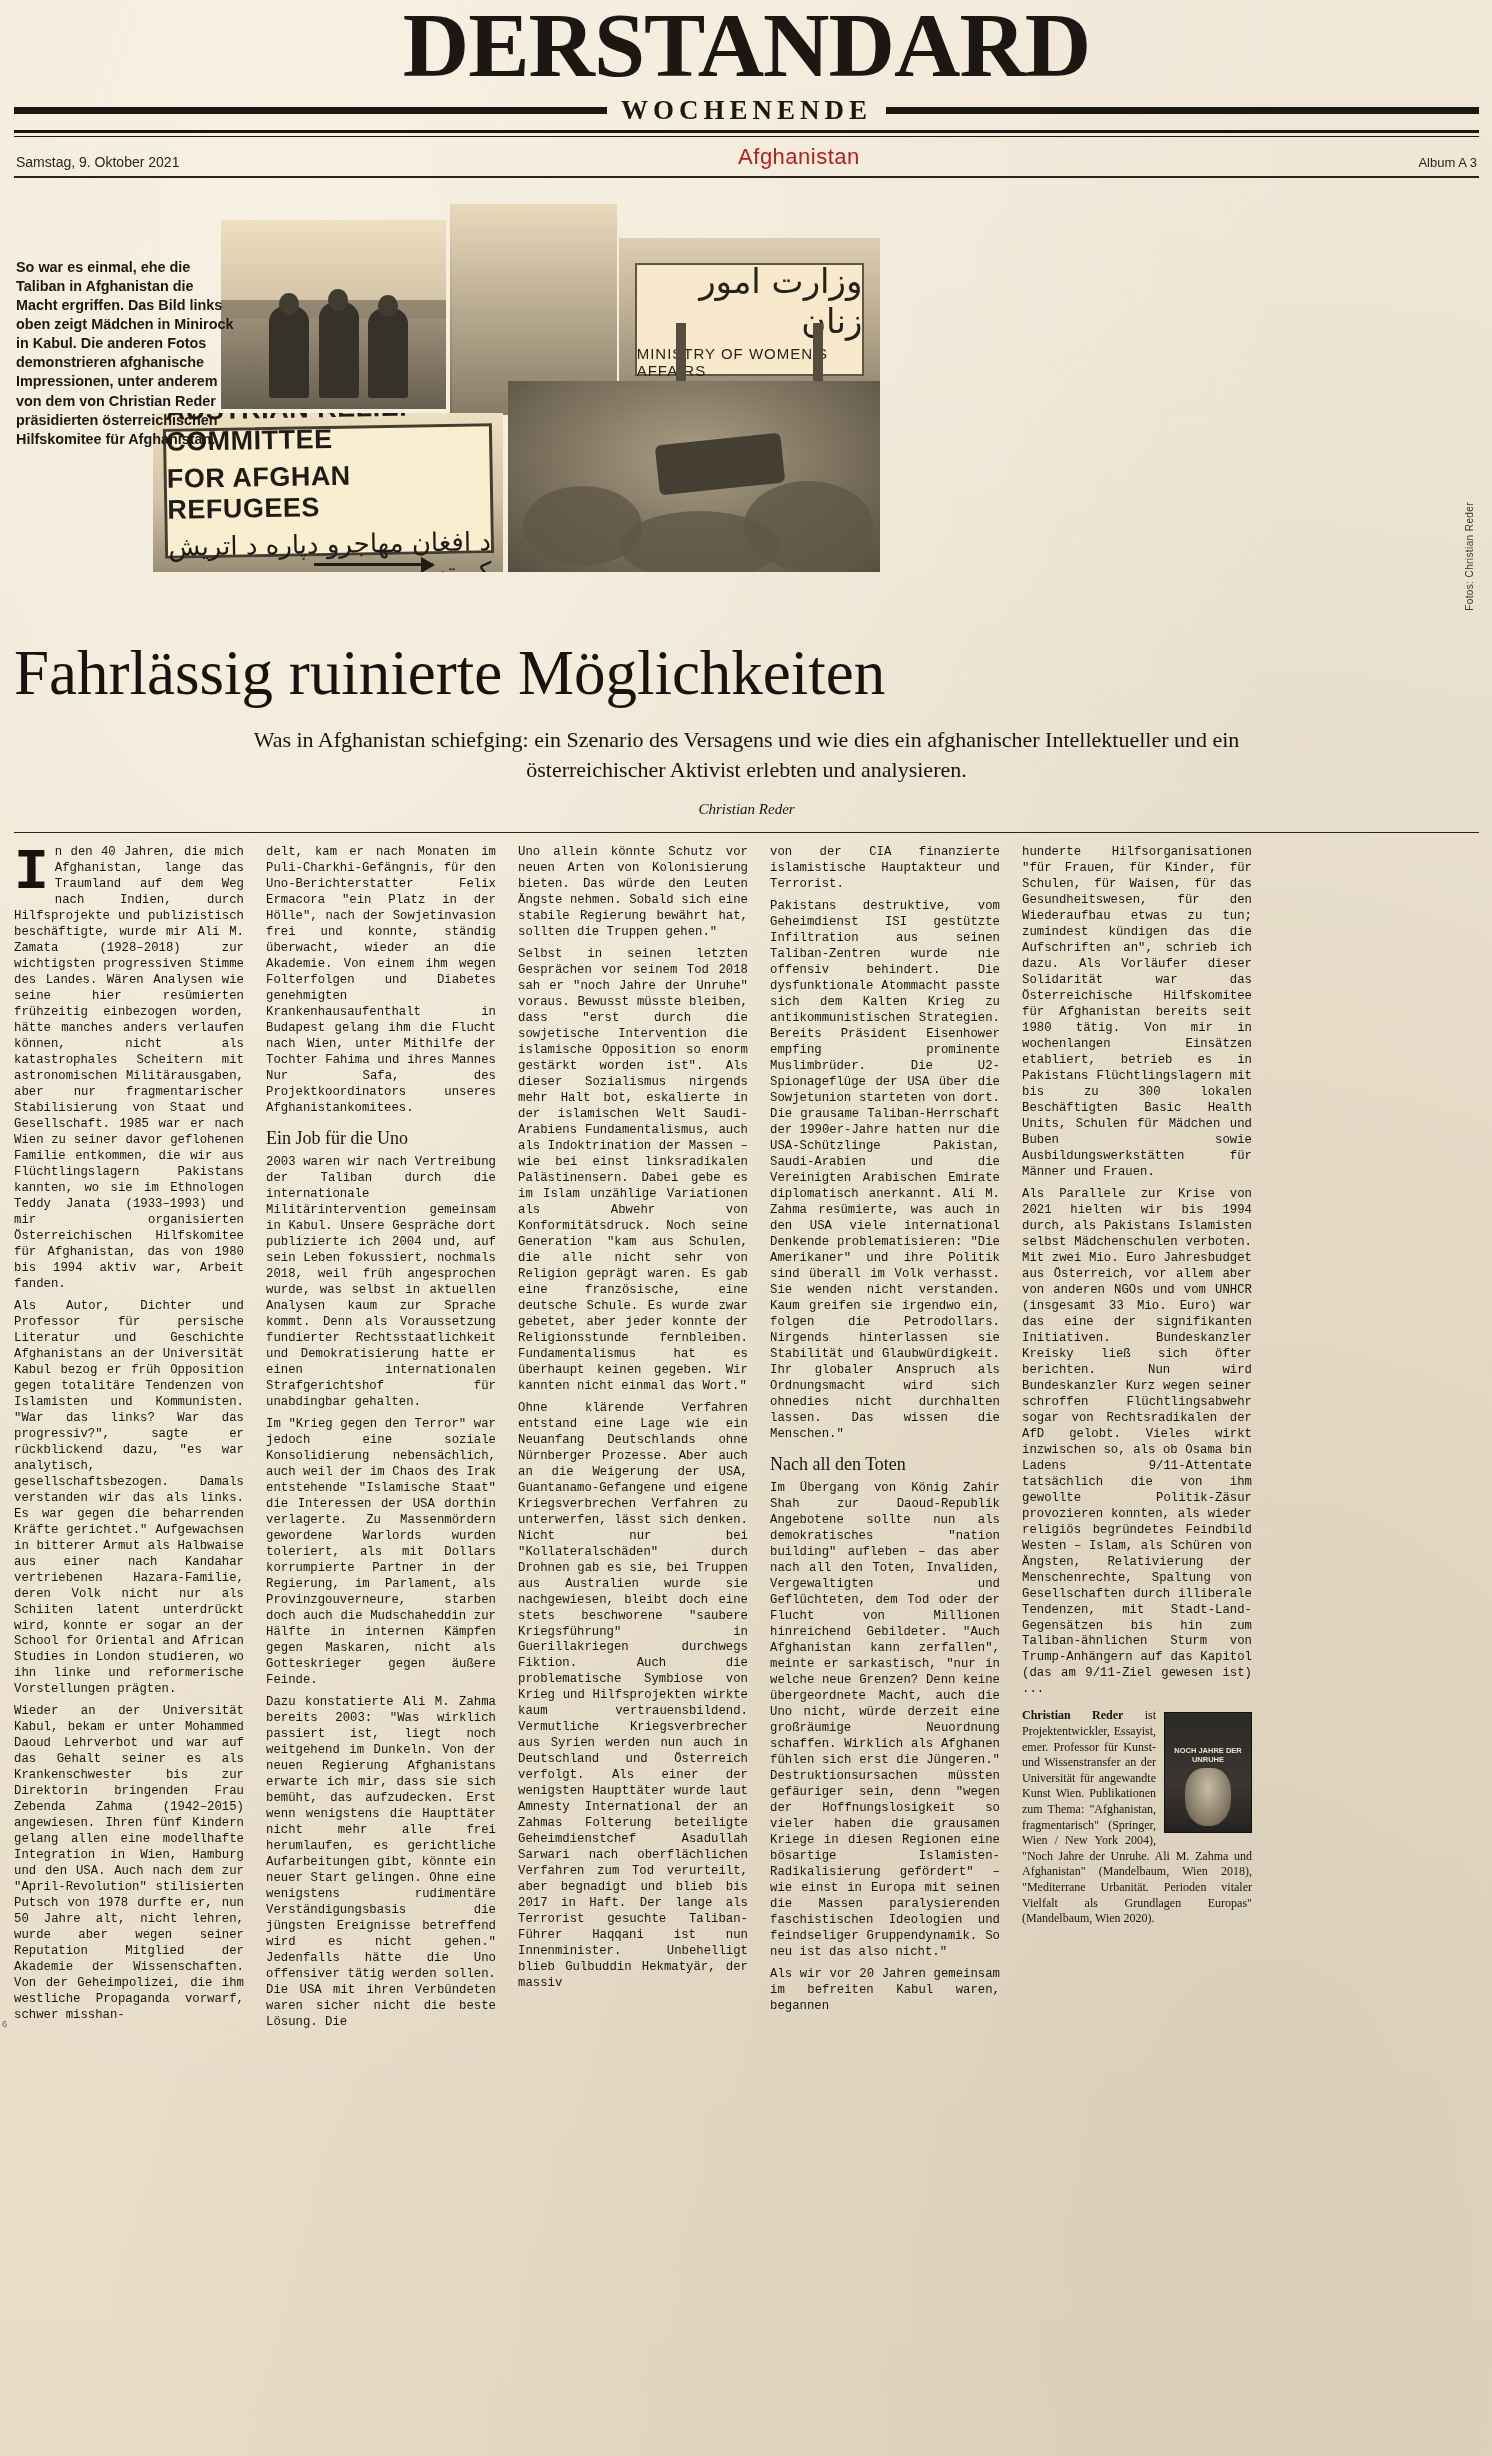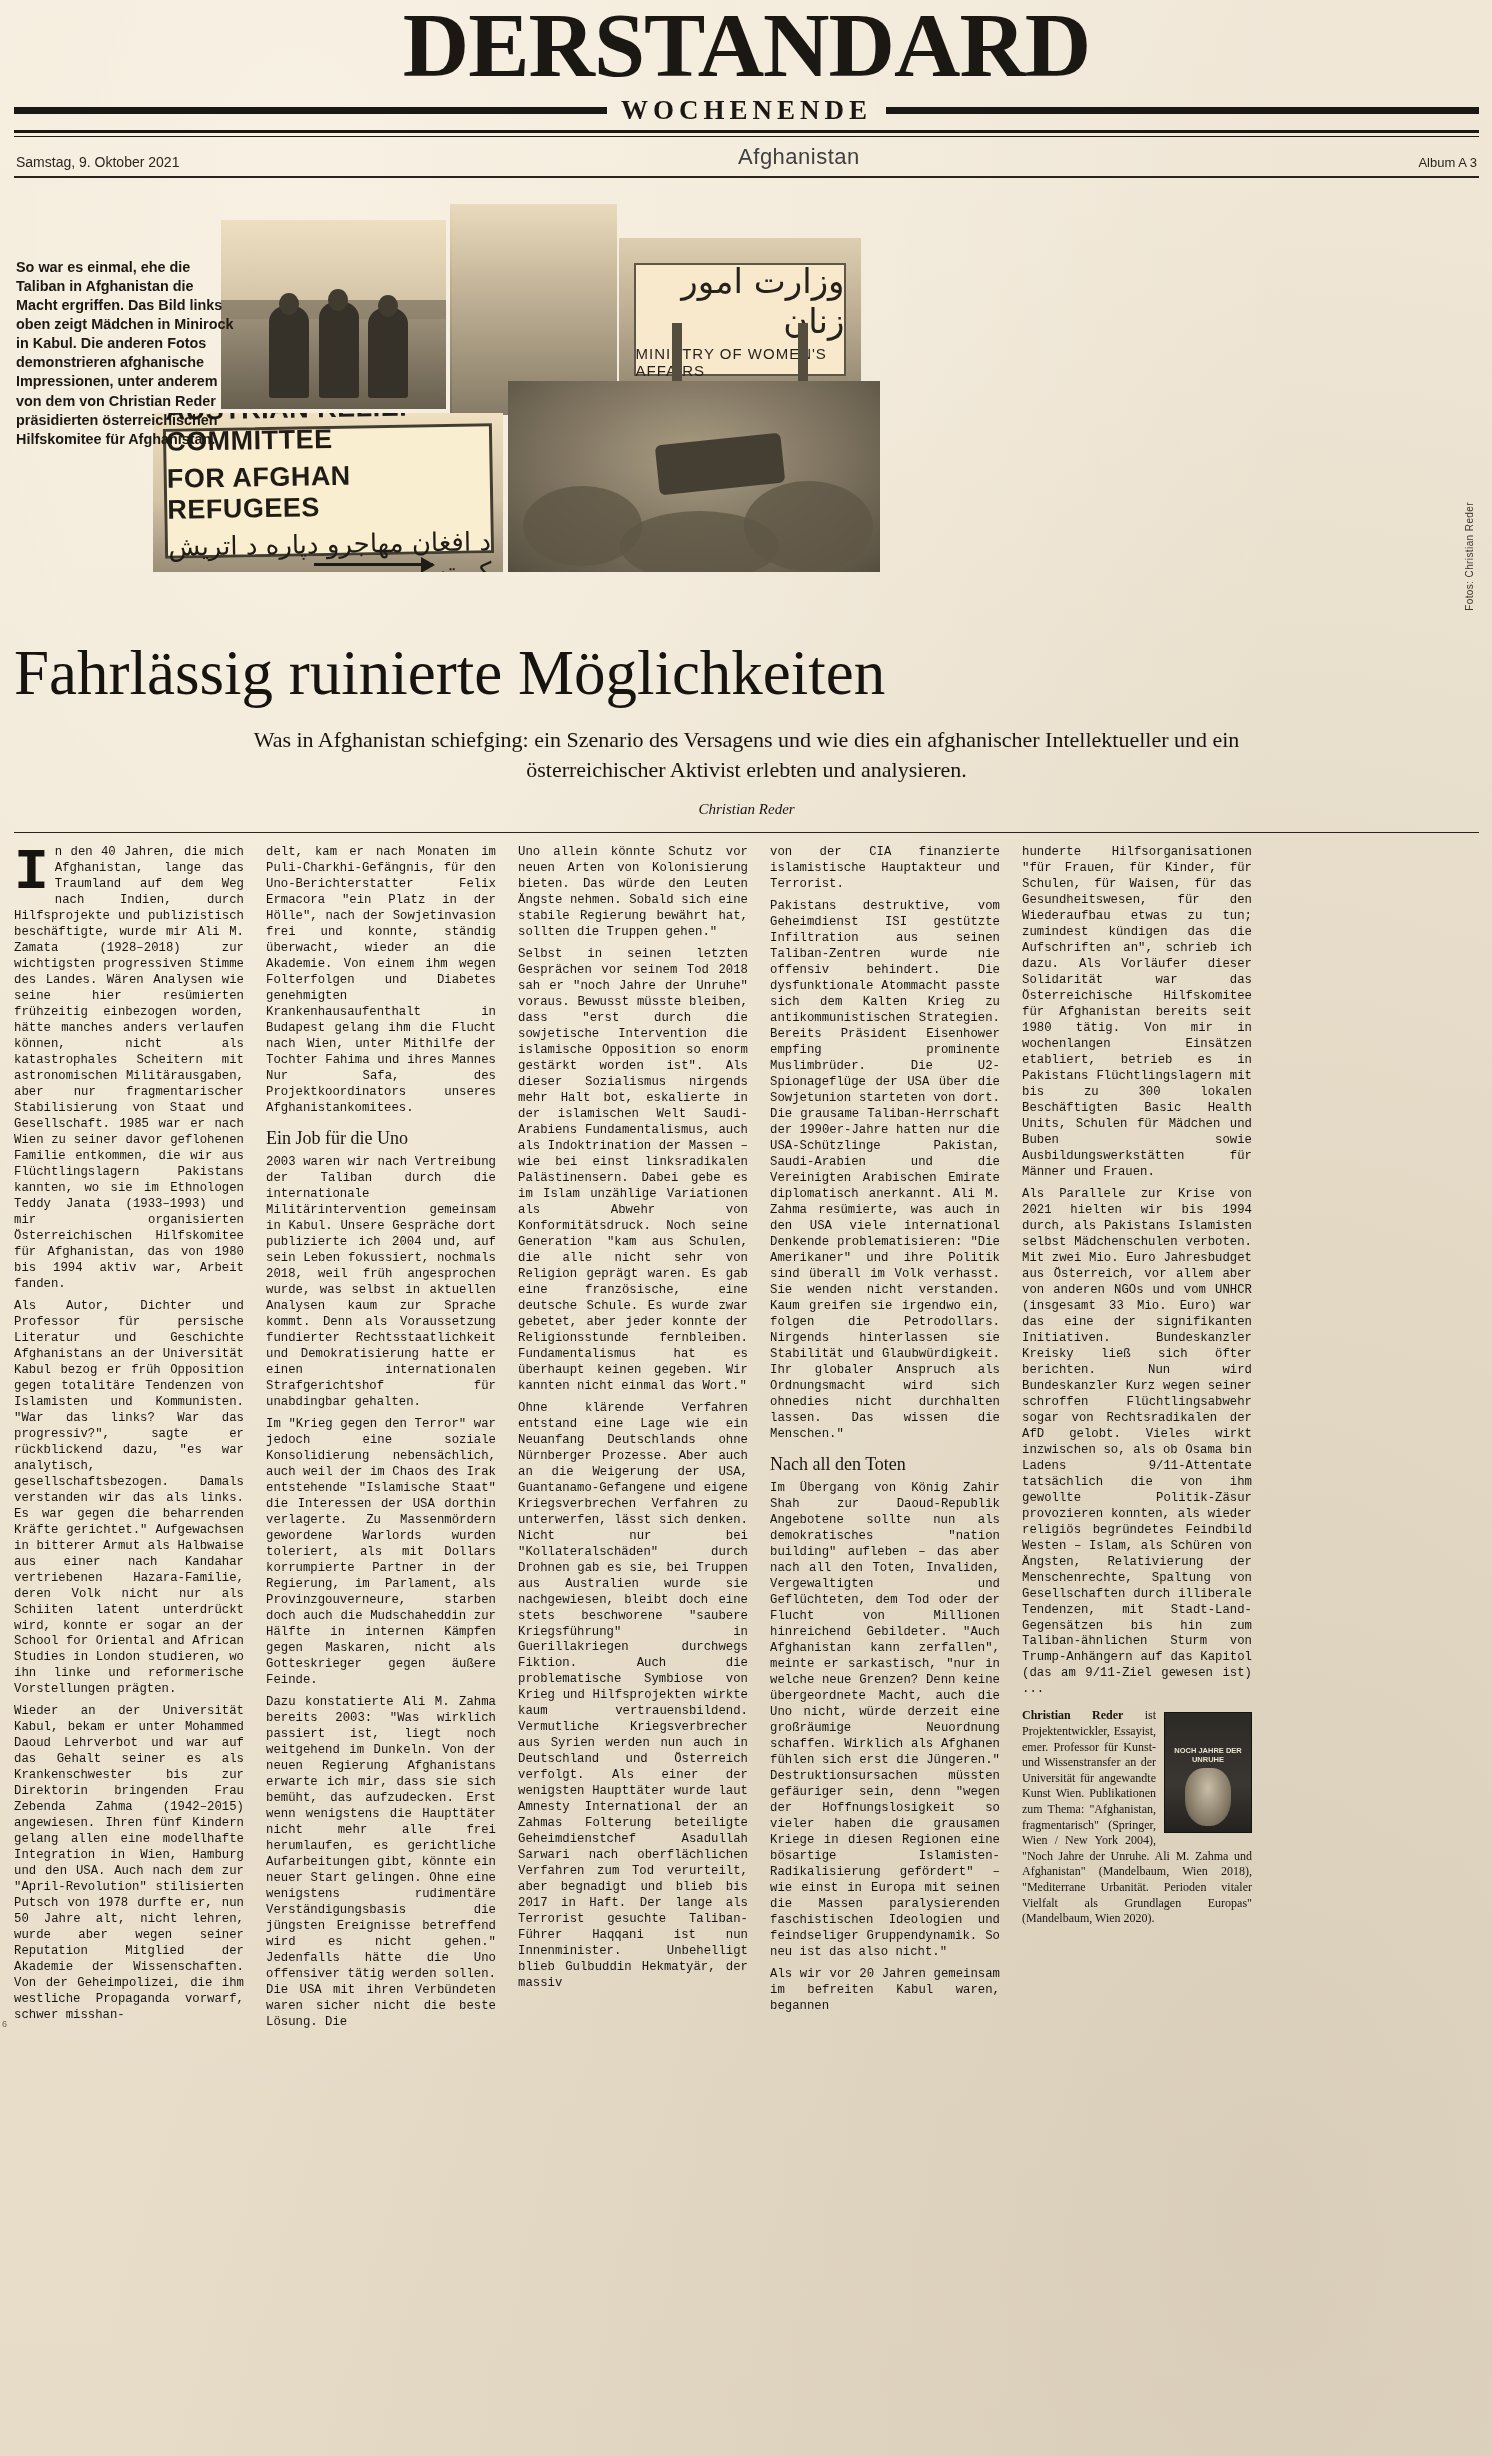--- a/index.html
+++ b/index.html
@@ -81,21 +81,21 @@
     align-items: flex-end;
     justify-content: space-between;
     font-size: 14px;
     color: #2a241d;
     padding: 6px 2px 4px 2px;
   }
   .dateline .left { font-family: "Liberation Sans", sans-serif; font-size: 14px; }
   .dateline .center {
     font-family: "Liberation Sans", sans-serif;
     font-size: 22px;
-    color: #404040;
+    color: #b91c1c;
     letter-spacing: 0.5px;
   }
   .dateline .right { font-family: "Liberation Sans", sans-serif; font-size: 13px; margin-top: 12px; }
   .hr-thick {
     border-top: 2px solid #2a241d;
     margin: 2px 0 0 0;
   }
 
   
   .photos {
@@ -386,21 +386,21 @@
         <div class="head" style="left:157px; bottom:92px;"></div>
       </div>
 
       <div class="ph p-cabul" style="left:436px; top:12px; width:165px; height:211px;">
         <div class="lbl">CABUL</div>
         <div class="lbl2">ANTES DO TALEBAN</div>
       </div>
 
       <div class="ph" style="left:438px; top:12px; width:165px; height:211px; background:linear-gradient(180deg,#d9d0be 0%,#b5ab96 40%,#7b7362 100%); z-index:0;"></div>
 
-      <div class="ph p-ministry" style="left:605px; top:46px; width:242px; height:177px;">
+      <div class="ph p-ministry" style="left:605px; top:46px; width:261px; height:177px;">
         <div class="board">
           <div class="ar">وزارت امور زنان</div>
           <div class="en">MINISTRY OF WOMEN'S AFFAIRS</div>
         </div>
         <div class="post" style="left:22%;"></div>
         <div class="post" style="right:22%;"></div>
       </div>
 
       <div class="ph p-arc" style="left:139px; top:221px; width:350px; height:159px;">
         <div class="board">

